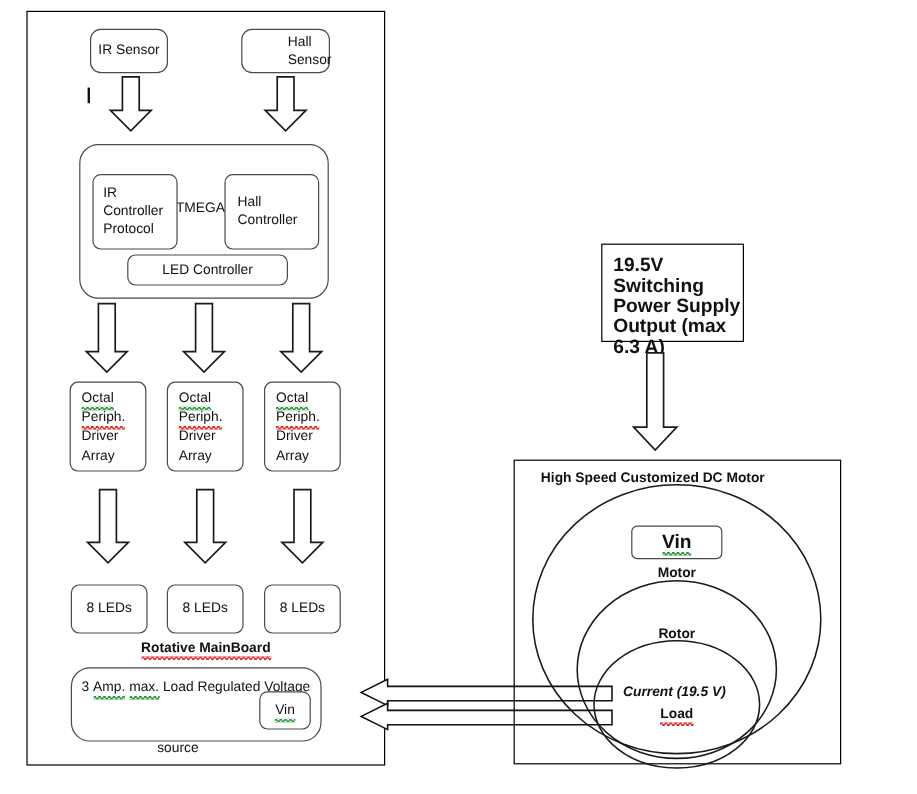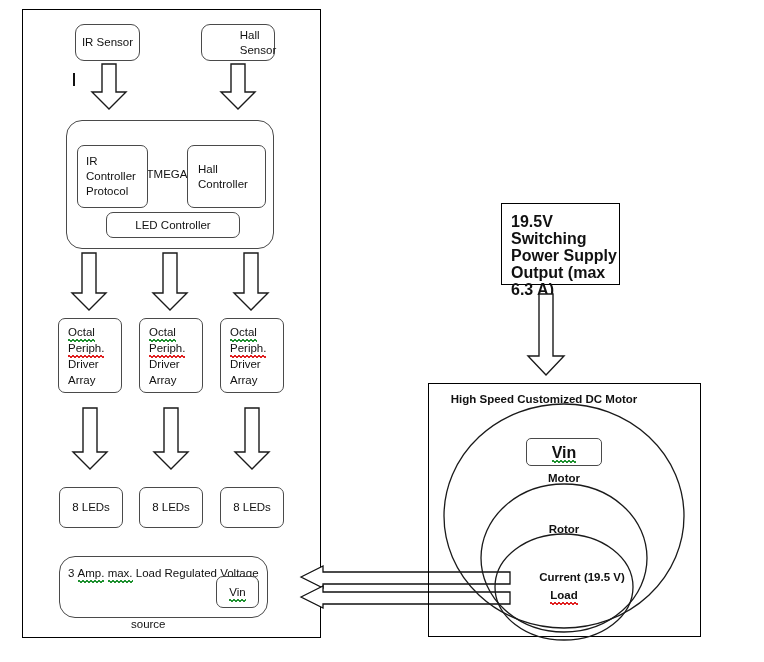--- a/index.html
+++ b/index.html
@@ -211,20 +211,23 @@
   <div class="abs rbox tight" style="left:59px; top:487px; width:64px; height:41px;">
     <span>8 LEDs</span>
   </div>
   <div class="abs rbox tight" style="left:139px; top:487px; width:64px; height:41px;">
     <span>8 LEDs</span>
   </div>
   <div class="abs rbox tight" style="left:220px; top:487px; width:64px; height:41px;">
     <span>8 LEDs</span>
   </div>
 
+  <div class="abs lbl bold ctr" style="left:59px; top:533px; width:225px; text-align:center;">
+    <span class="sq-red">Rotative MainBoard</span>
+  </div>
 
   <div class="abs rbox big" style="left:59px; top:556px; width:209px; height:62px; display:block;"></div>
   <div class="abs lbl" style="left:68px; top:566px; width:196px;">
     <span>3 </span><span class="sq-green">Amp.</span><span> </span><span class="sq-green">max.</span><span> Load Regulated </span><span class="sq-green">Voltage</span>
   </div>
   <div class="abs lbl" style="left:131px; top:617px;">source</div>
 
   <div class="abs rbox tight" style="left:216px; top:576px; width:43px; height:32px;">
     <span class="sq-green">Vin</span>
   </div>
@@ -265,18 +268,18 @@
   </div>
 
   <div class="abs sqbox" style="left:526px; top:438px; width:76px; height:28px; display:flex; align-items:center; justify-content:center; border-radius:5px; border:1.3px solid #4a4a4a;">
     <span class="sq-green bold">Vin</span>
   </div>
 
   <div class="abs lbl bold ctr" style="left:504px; top:471px; width:120px; text-align:center;">Motor</div>
 
   <div class="abs lbl bold ctr" style="left:504px; top:522px; width:120px; text-align:center;">Rotor</div>
 
-  <div class="abs lbl bold ctr" style="left:512px; top:570px; width:140px; ">Current (19.5 V)</div>
+  <div class="abs lbl bold ctr" style="left:492px; top:570px; width:140px; font-style:italic;">Current (19.5 V)</div>
   <div class="abs lbl bold ctr" style="left:494px; top:588px; width:140px; text-align:center;">
     <span class="sq-red">Load</span>
   </div>
 
 </div>
 
 </body></html>

